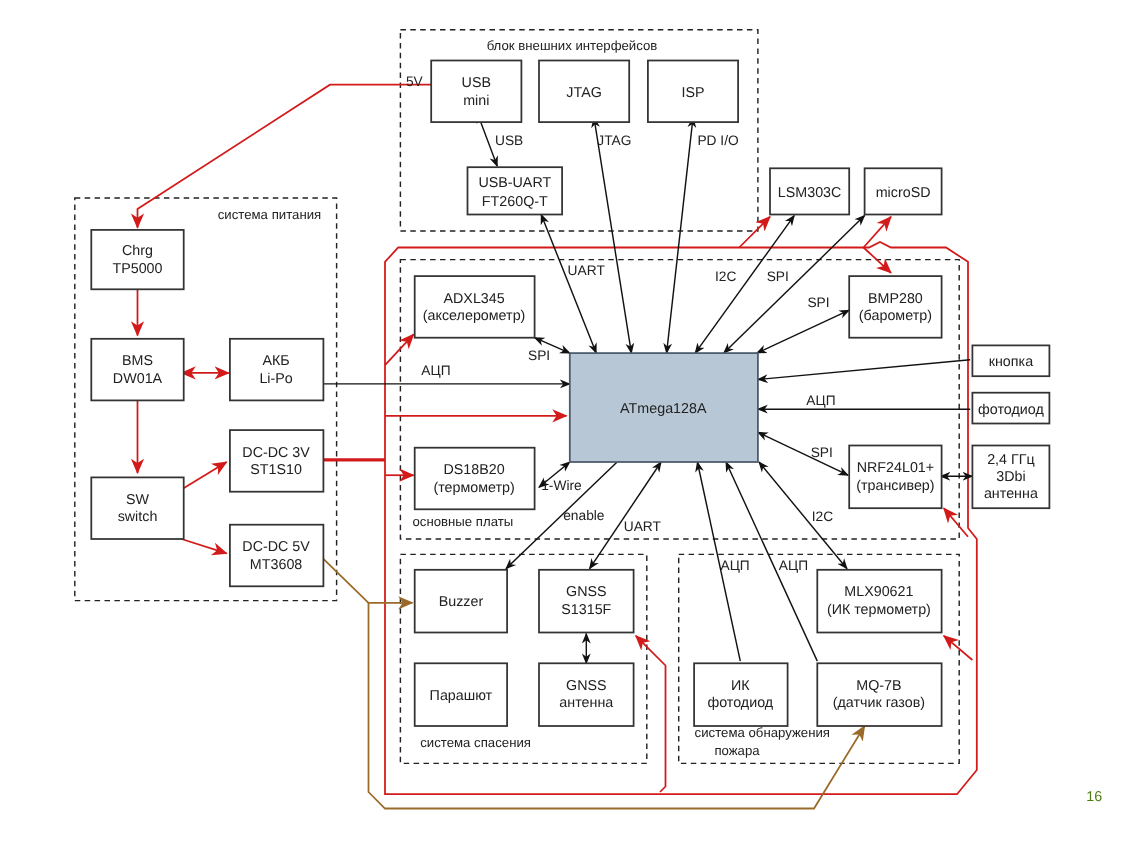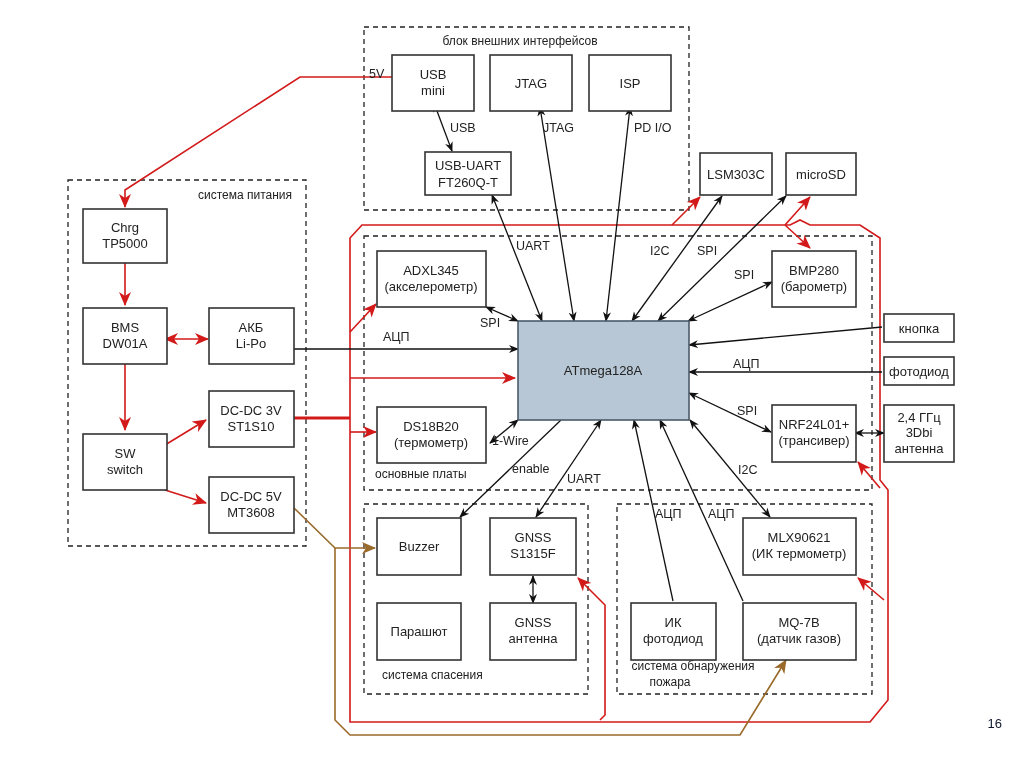--- a/index.html
+++ b/index.html
@@ -9,21 +9,21 @@
   .box { fill:#ffffff; stroke:#333; stroke-width:1.6; }
   .mcu { fill:#b7c7d5; stroke:#4a5a6a; stroke-width:1.6; }
   .group { fill:none; stroke:#222; stroke-width:1.3; stroke-dasharray:5 4; }
   .lbl { font-size:13px; fill:#222; text-anchor:middle; }
   .glbl { font-size:12px; fill:#222; }
   .elbl { font-size:12.5px; fill:#222; }
   .blk { stroke:#111; stroke-width:1.3; fill:none; }
   .red { stroke:#d31a1a; stroke-width:1.6; fill:none; }
   .redthick { stroke:#d31a1a; stroke-width:3; fill:none; }
   .brown { stroke:#9a6a2a; stroke-width:1.6; fill:none; }
-  .pagenum { position:absolute; right:22px; top:716px; font-size:13px; color:#0f172a; }
+  .pagenum { position:absolute; right:22px; top:716px; font-size:13px; color:#4d7c0f; }
 </style>
 </head>
 <body>
 
 <svg width="1024" height="767" viewBox="0 0 1024 767">
   <defs>
     <marker id="ab" markerWidth="10" markerHeight="10" refX="9" refY="5" orient="auto-start-reverse" markerUnits="userSpaceOnUse">
       <path d="M0,1 L10,5 L0,9 L3,5 z" fill="#111"></path>
     </marker>
     <marker id="ar" markerWidth="14" markerHeight="14" refX="13" refY="7" orient="auto-start-reverse" markerUnits="userSpaceOnUse">

